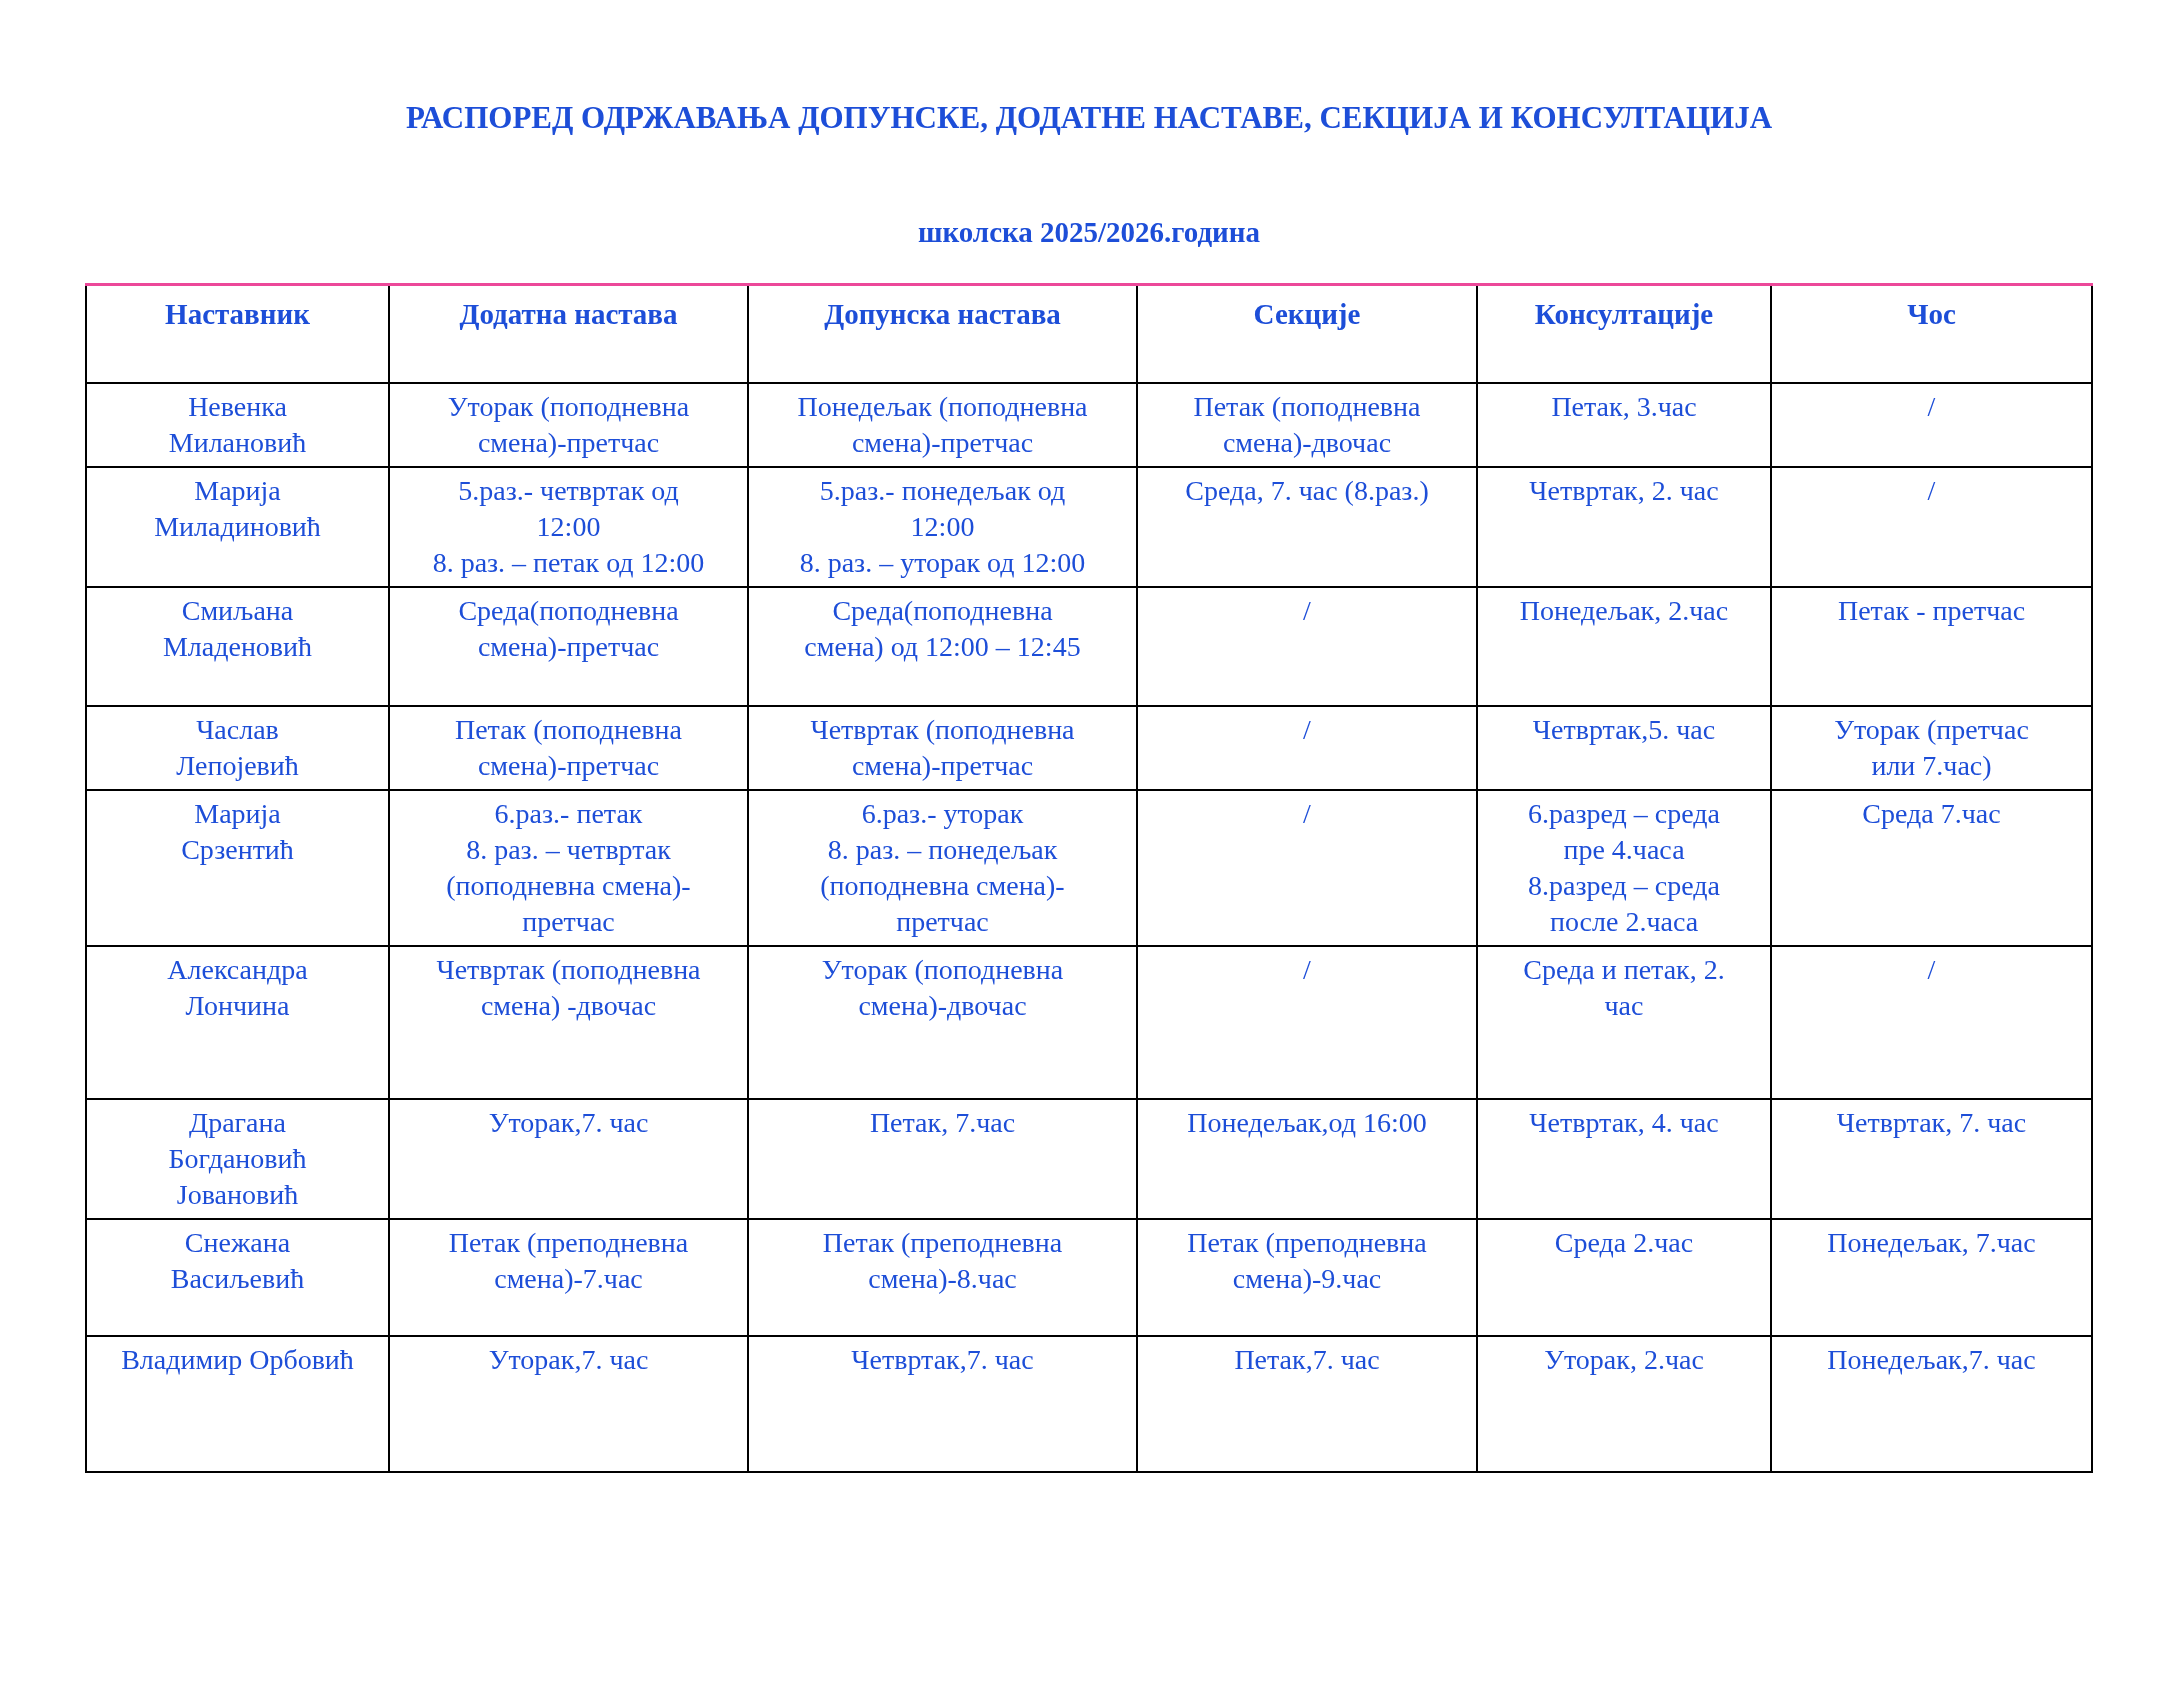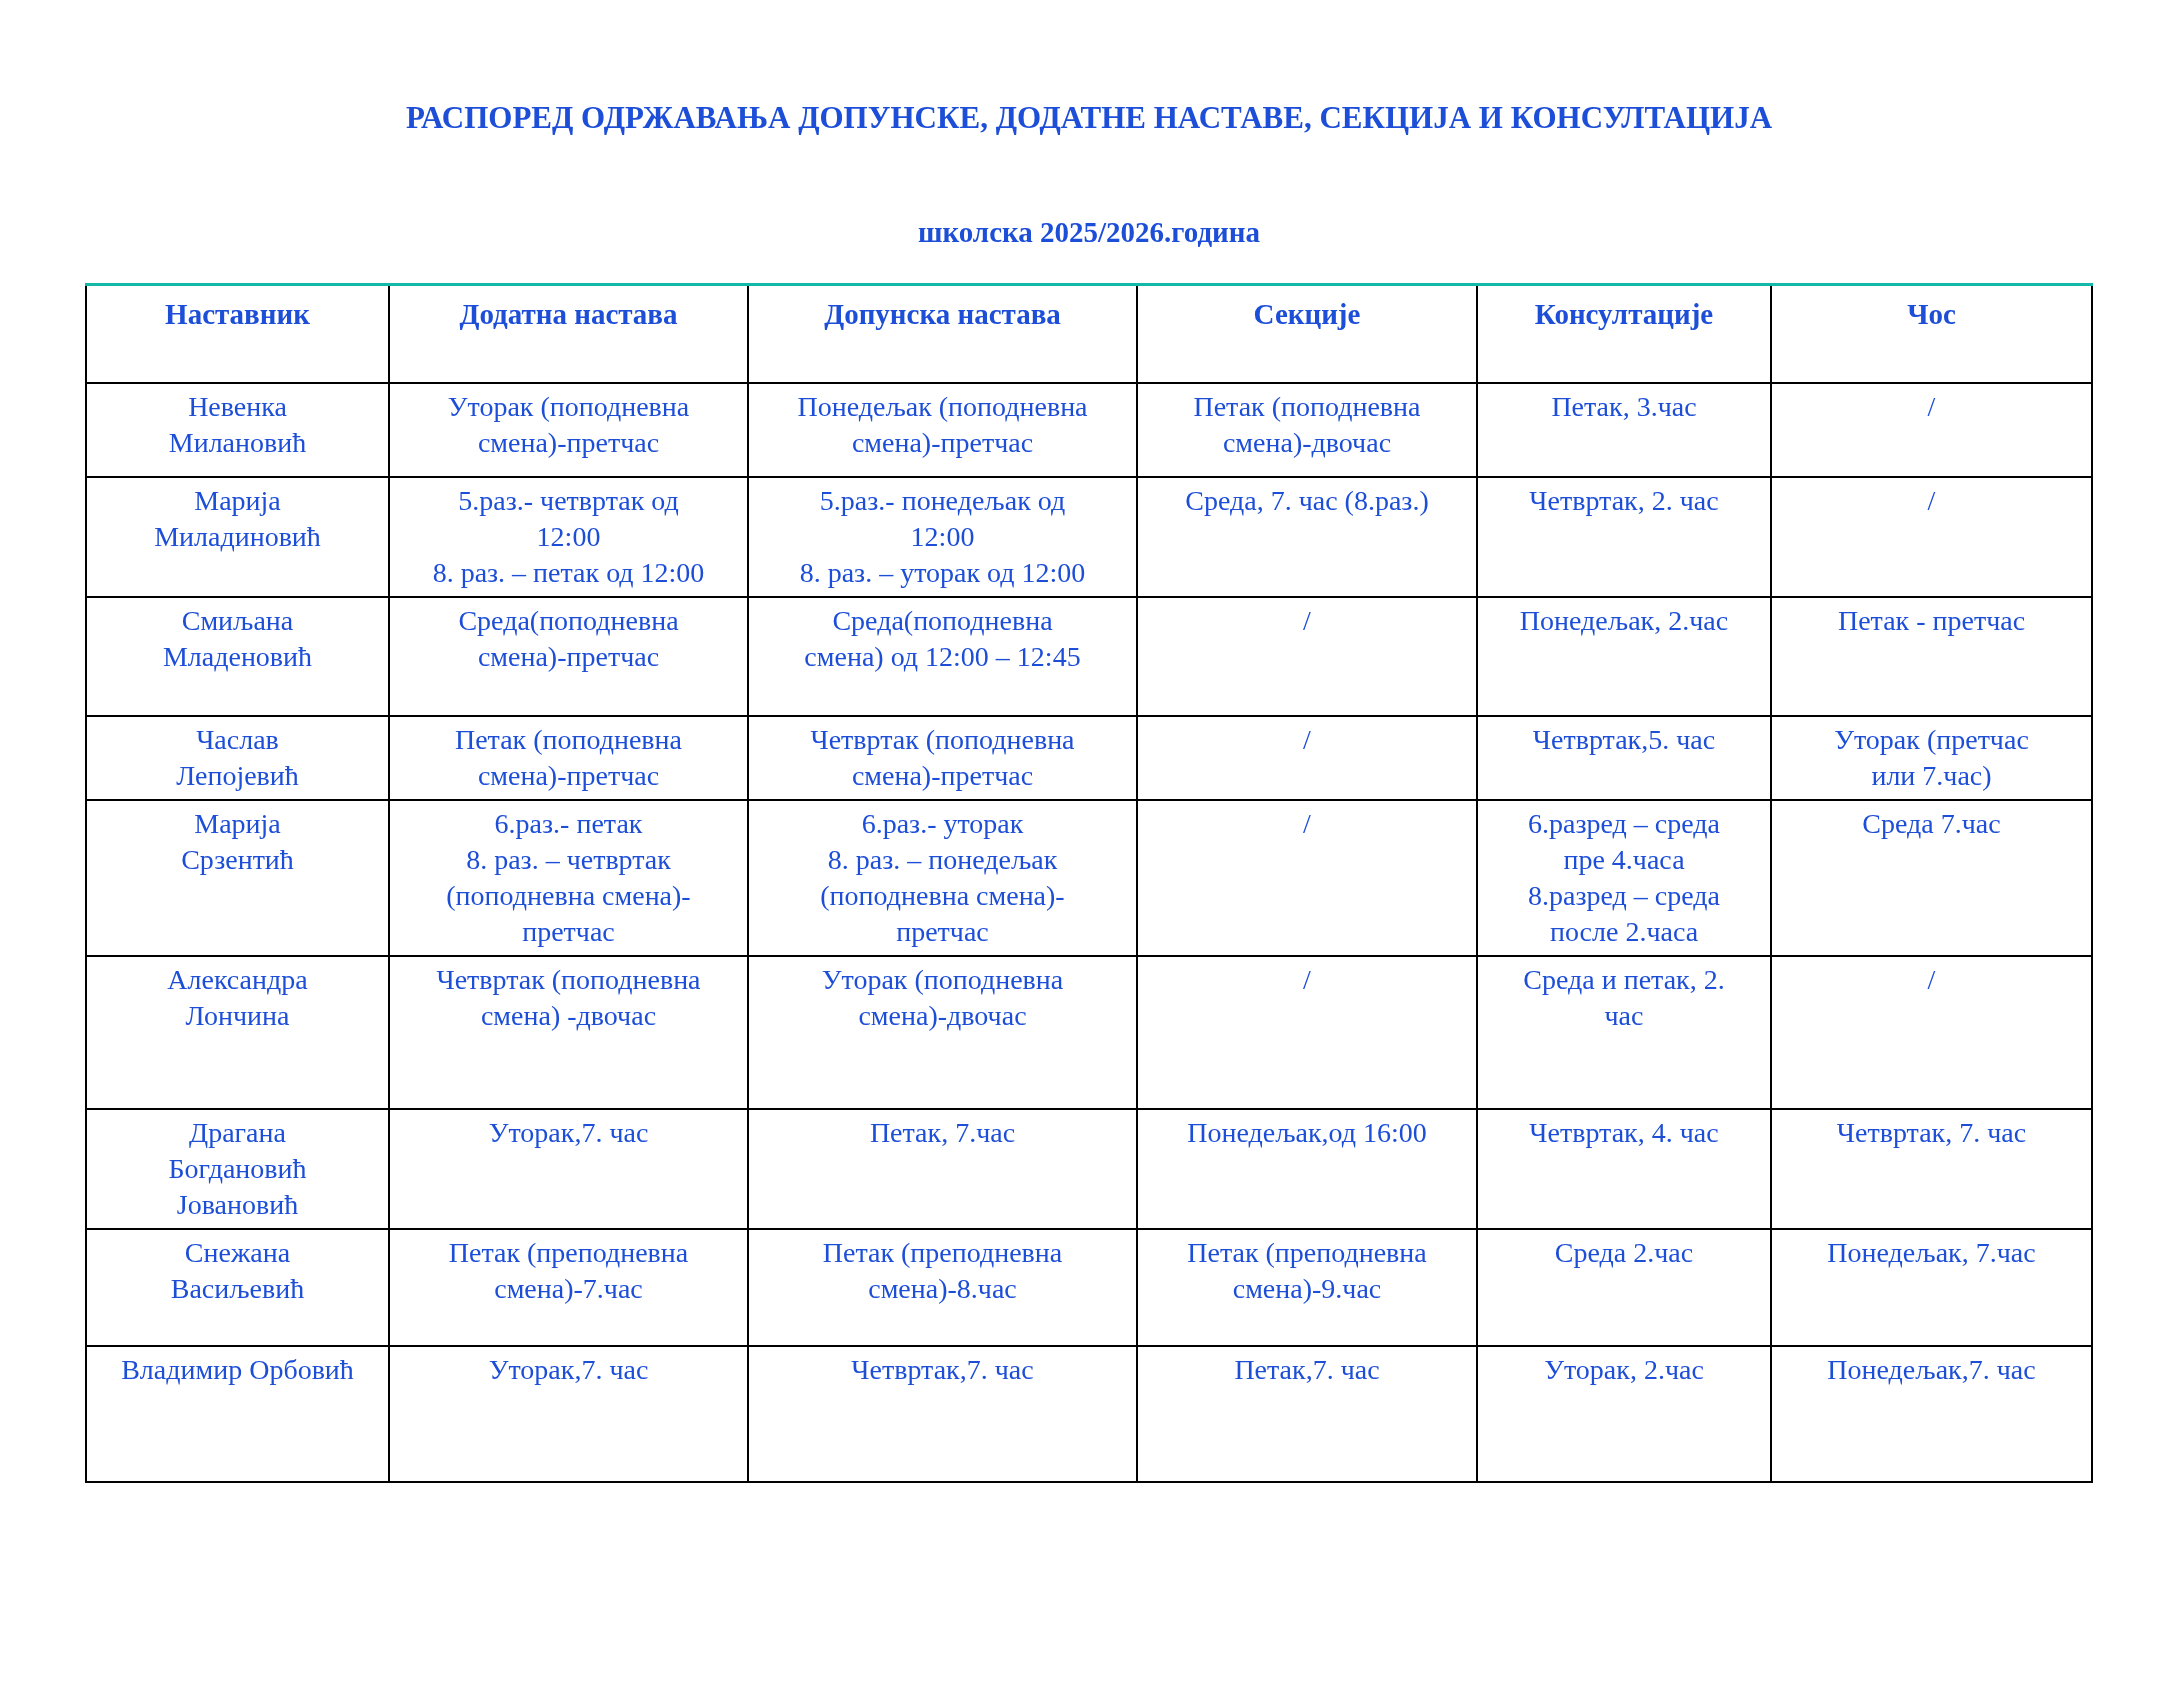--- a/index.html
+++ b/index.html
@@ -45,26 +45,26 @@
     text-align: center;
     font-size: 28px;
     line-height: 36px;
     padding: 5px 8px;
     white-space: pre-line;
     overflow: hidden;
   }
   table.schedule th {
     font-size: 29px;
     font-weight: bold;
-    border-top: 3px solid #14b8a6;
+    border-top: 3px solid #ec4899;
     padding-top: 10px;
     border-radius: 11px;
   }
   thead tr        { height: 99px; }
-  tbody tr:nth-child(1)  { height: 94px;  }
+  tbody tr:nth-child(1)  { height: 84px;  }
   tbody tr:nth-child(2)  { height: 109px; }
   tbody tr:nth-child(3)  { height: 119px; }
   tbody tr:nth-child(4)  { height: 76px; margin-top: 12px;  }
   tbody tr:nth-child(5)  { height: 117px; }
   tbody tr:nth-child(6)  { height: 153px; }
   tbody tr:nth-child(7)  { height: 114px; }
   tbody tr:nth-child(8)  { height: 117px; }
   tbody tr:nth-child(9)  { height: 136px; }
   tbody tr:nth-child(10) { height: 163px; }
   tbody tr:nth-child(10) td { border-top: 4px solid #000; }

